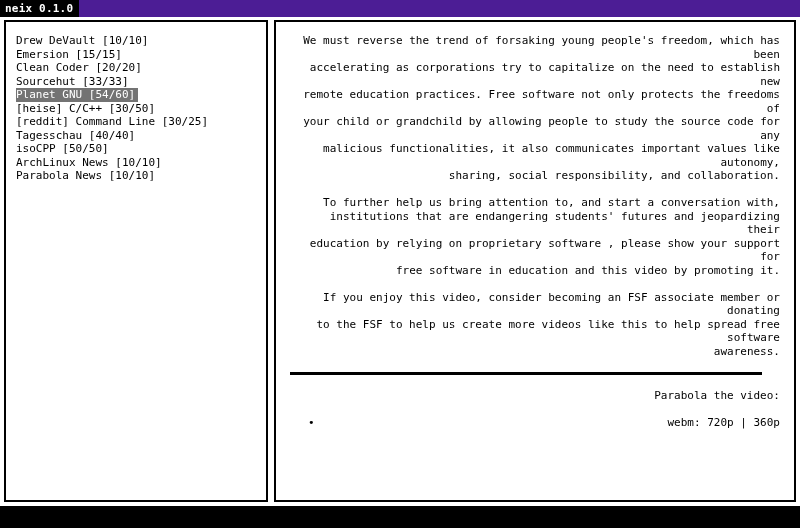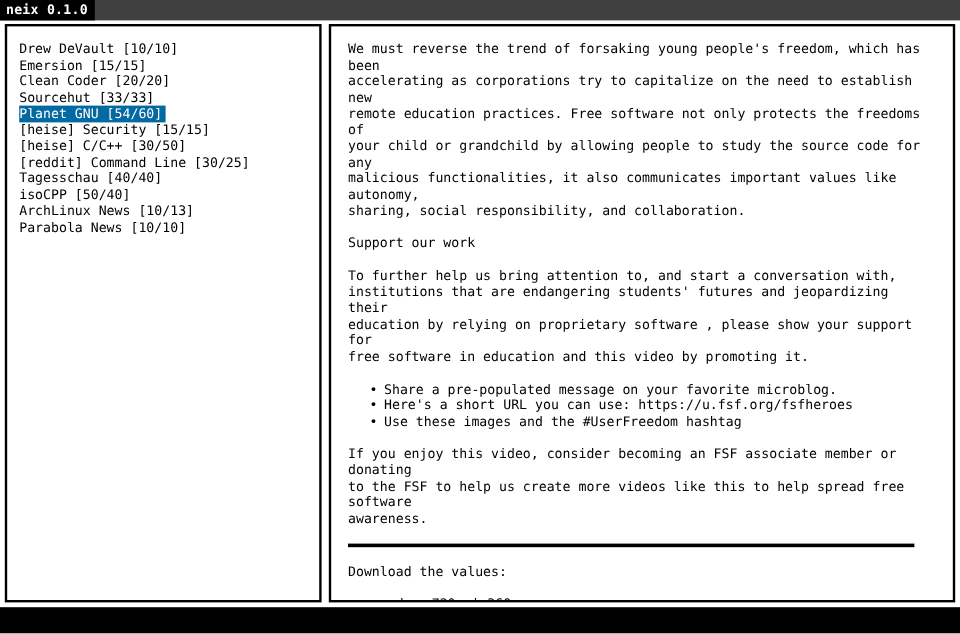--- a/index.html
+++ b/index.html
@@ -16,21 +16,21 @@
     color: #000000;
     overflow: hidden;
     position: relative;
   }
   
   #titlebar {
     position: absolute;
     left: 0; top: 0;
     width: 800px;
     height: 17px;
-    background: #404040;
+    background: #4c1d95;
   }
   #title-chip {
     display: inline-block;
     background: #000000;
     color: #ffffff;
     font-weight: bold;
     font-size: 11px;
     line-height: 15px;
     padding: 1px 6px 1px 5px;
     letter-spacing: 0.2px;
@@ -65,31 +65,32 @@
   }
   .feed-item {
     white-space: pre;
     font-size: 11px;
     line-height: 13.5px;
     padding: 0 2px 0 0;
     display: block;
     color: #000000;
   }
   .feed-item.selected {
-    background: #0369a1;
+    background: #737373;
     color: #ffffff;
     display: inline-block;
     padding-right: 3px;
   }
   .feed-row {
     line-height: 13.5px;
   }
   
   #reader-body {
     padding: 12px 14px 6px 14px;
+    text-align: right;
   }
   .para {
     white-space: pre-wrap;
     margin: 0 0 13.5px 0;
     font-size: 11px;
     line-height: 13.5px;
   }
   ul.bullets {
     margin: 0 0 13.5px 0;
     padding: 0 0 0 18px;
@@ -150,66 +151,57 @@
           <span class="feed-item">Emersion [15/15]</span>
         </div>
       <div class="feed-row">
           <span class="feed-item">Clean Coder [20/20]</span>
         </div>
       <div class="feed-row">
           <span class="feed-item">Sourcehut [33/33]</span>
         </div>
       <div class="feed-row"><span class="feed-item selected">Planet GNU [54/60]</span></div>
       <div class="feed-row">
-          <span class="feed-item">[heise] Security [15/15]</span>
-        </div>
-      <div class="feed-row">
           <span class="feed-item">[heise] C/C++ [30/50]</span>
         </div>
       <div class="feed-row">
           <span class="feed-item">[reddit] Command Line [30/25]</span>
         </div>
       <div class="feed-row">
           <span class="feed-item">Tagesschau [40/40]</span>
         </div>
       <div class="feed-row">
-          <span class="feed-item">isoCPP [50/40]</span>
-        </div>
-      <div class="feed-row">
-          <span class="feed-item">ArchLinux News [10/13]</span>
+          <span class="feed-item">isoCPP [50/50]</span>
+        </div>
+      <div class="feed-row">
+          <span class="feed-item">ArchLinux News [10/10]</span>
         </div>
       <div class="feed-row">
           <span class="feed-item">Parabola News [10/10]</span>
         </div>
     </div>
   </div>
 
   <div class="pane" id="pane-reader">
     <div id="reader-body">
       <p class="para">We must reverse the trend of forsaking young people's freedom, which has been
 accelerating as corporations try to capitalize on the need to establish new
 remote education practices. Free software not only protects the freedoms of
 your child or grandchild by allowing people to study the source code for any
 malicious functionalities, it also communicates important values like autonomy,
 sharing, social responsibility, and collaboration.</p>
-      <p class="para">Support our work</p>
       <p class="para">To further help us bring attention to, and start a conversation with,
 institutions that are endangering students' futures and jeopardizing their
 education by relying on proprietary software , please show your support for
 free software in education and this video by promoting it.</p>
-      <ul class="bullets">
-        <li>Share a pre-populated message on your favorite microblog.</li>
-        <li>Here's a short URL you can use: https://u.fsf.org/fsfheroes</li>
-        <li>Use these images and the #UserFreedom hashtag</li>
-      </ul>
       <p class="para">If you enjoy this video, consider becoming an FSF associate member or donating
 to the FSF to help us create more videos like this to help spread free software
 awareness.</p>
       <hr class="rule">
-      <p class="para">Download the values:</p>
+      <p class="para">Parabola the video:</p>
       <ul class="bullets">
         <li>webm: 720p | 360p</li>
 
       </ul>
 
     </div>
   </div>
 
 </div>
 

